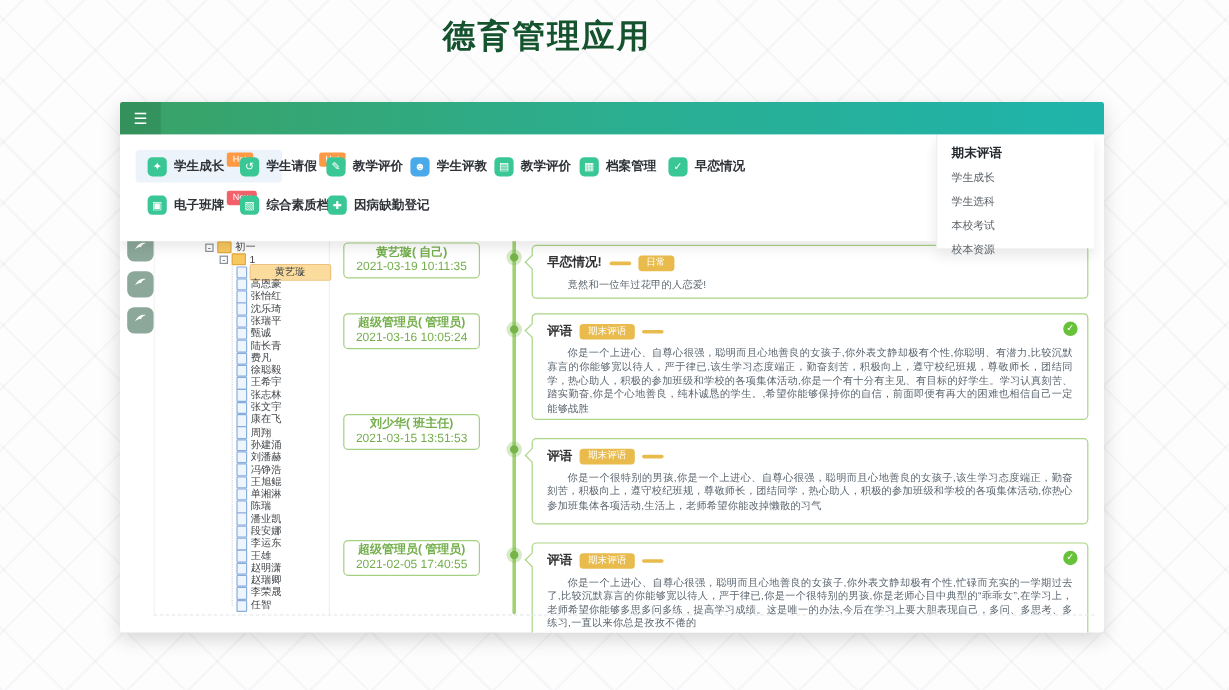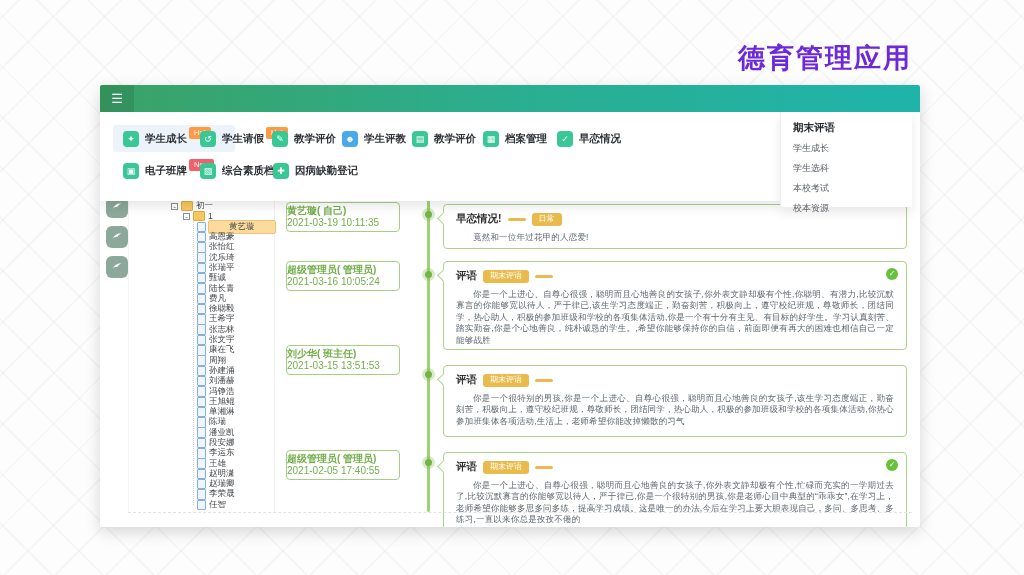--- a/index.html
+++ b/index.html
@@ -4,22 +4,22 @@
 <style>
   html,body{margin:0;padding:0;}
   body{
     width:1024px;height:575px;position:relative;overflow:hidden;
     font-family:"Liberation Sans","DejaVu Sans",sans-serif;
     background:
       repeating-linear-gradient(45deg, rgba(120,125,135,0.05) 0 2px, transparent 2px 36px),
       repeating-linear-gradient(-45deg, rgba(120,125,135,0.05) 0 2px, transparent 2px 36px),
       #fdfdfe;
   }
-  .page-title{position:absolute;top:40px;left:0;width:912px;text-align:right;
-    font-size:27px;font-weight:bold;color:#6d28d9;letter-spacing:2px;}
+  .page-title{position:absolute;top:12px;left:0;width:912px;text-align:center;
+    font-size:27px;font-weight:bold;color:#14532d;letter-spacing:2px;}
   
   .window{position:absolute;left:100px;top:85px;width:820px;height:442px;background:#fff;
     box-shadow:0 5px 16px rgba(0,0,0,.16);overflow:hidden;border-radius:2px;}
   
   .navbar{position:absolute;left:0;top:0;width:820px;height:27px;
     background:linear-gradient(90deg,#3aa266 0%,#2bae90 50%,#1fb4ab 100%);
     display:flex;align-items:center;z-index:25;}
   .hamburger{width:34px;height:27px;background:rgba(0,0,0,.10);color:#fff;display:flex;
     align-items:center;justify-content:center;font-size:13px;cursor:pointer;}
   .nav-items{display:flex;gap:27px;margin-left:19px;}
@@ -66,21 +66,21 @@
     margin-right:3px;flex:none;}
   .file{width:7px;height:8.5px;background:#eef5fd;border:1px solid #88aede;border-radius:1px;
     margin-right:3px;flex:none;}
   .t-label{white-space:nowrap;}
   .t-label.selected-label{background:#fbdc9c;outline:1px solid #eec27a;border-radius:1px;padding:0 20px;}
   .tree-guide{position:absolute;left:93px;top:132px;height:288px;border-left:1px dotted #cfd4da;z-index:5;}
   
   .timeline-line{position:absolute;left:327px;top:112px;width:3px;height:315px;background:#a0d275;
     border-radius:2px;z-index:4;}
   .tl-card{position:absolute;left:186px;width:114px;height:30px;border:1px solid #a5cf82;border-radius:4px;
-    background:#fff;text-align:left;z-index:6;box-sizing:border-box;padding-top:2px;}
+    background:#fff;text-align:center;z-index:6;box-sizing:border-box;padding-top:2px;}
   .tl-name{font-size:10px;color:#74af4c;font-weight:bold;line-height:12px;}
   .tl-time{font-size:10px;color:#74af4c;line-height:12px;}
   .tl-node{position:absolute;left:322px;width:13px;height:13px;border-radius:50%;
     background:rgba(124,185,68,.30);z-index:6;}
   .tl-node::after{content:'';position:absolute;left:3px;top:3px;width:7px;height:7px;border-radius:50%;
     background:#76b44a;}
   .tl-entry:nth-child(1) .tl-card{top:117px}.tl-entry:nth-child(1) .tl-node{top:123px}
   .tl-entry:nth-child(2) .tl-card{top:176px}.tl-entry:nth-child(2) .tl-node{top:183px}
   .tl-entry:nth-child(3) .tl-card{top:260px}.tl-entry:nth-child(3) .tl-node{top:283px}
   .tl-entry:nth-child(4) .tl-card{top:365px}.tl-entry:nth-child(4) .tl-node{top:371px}

